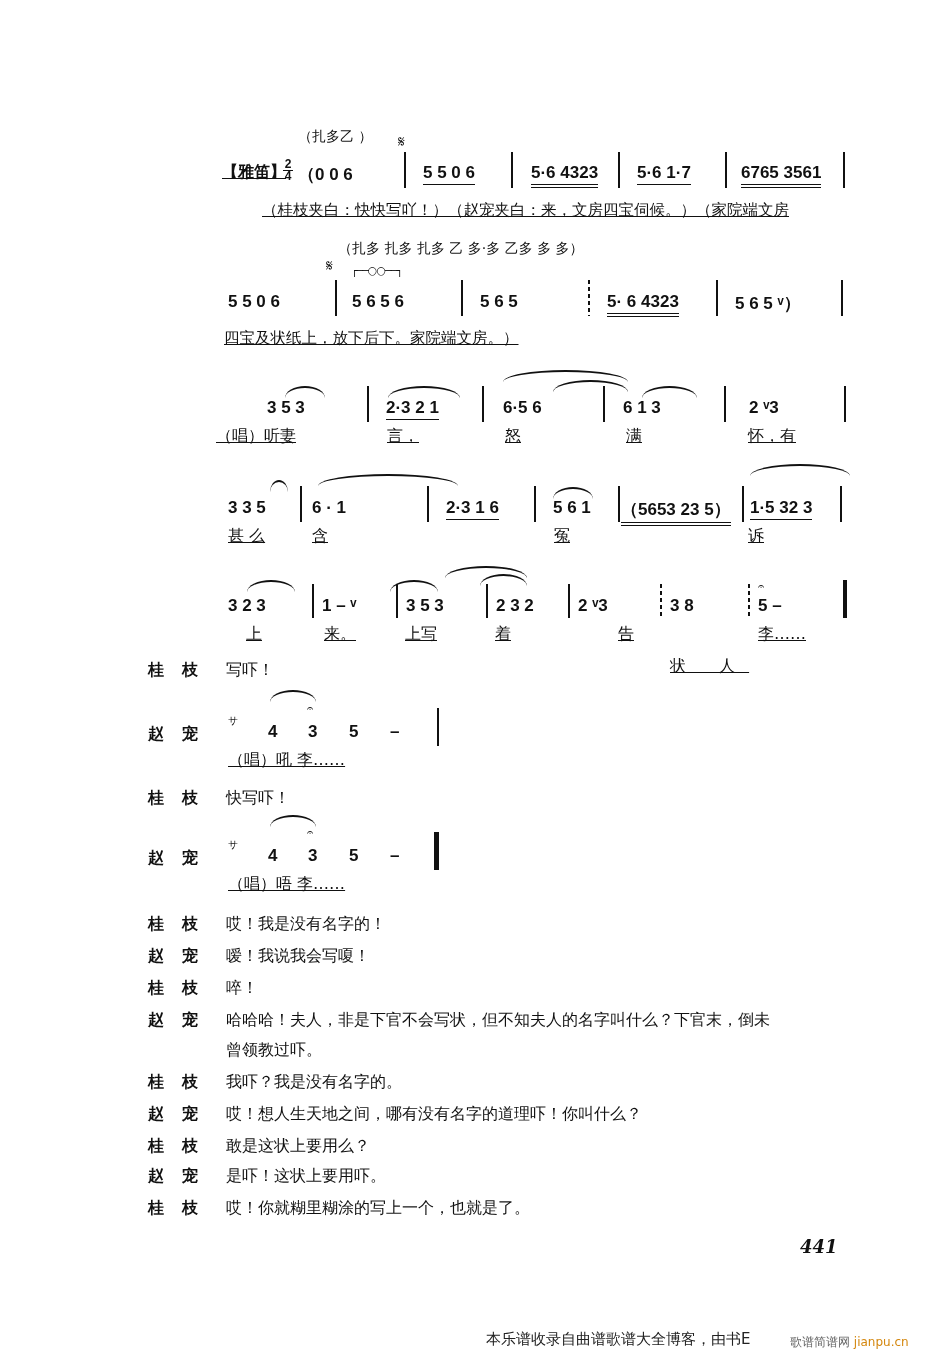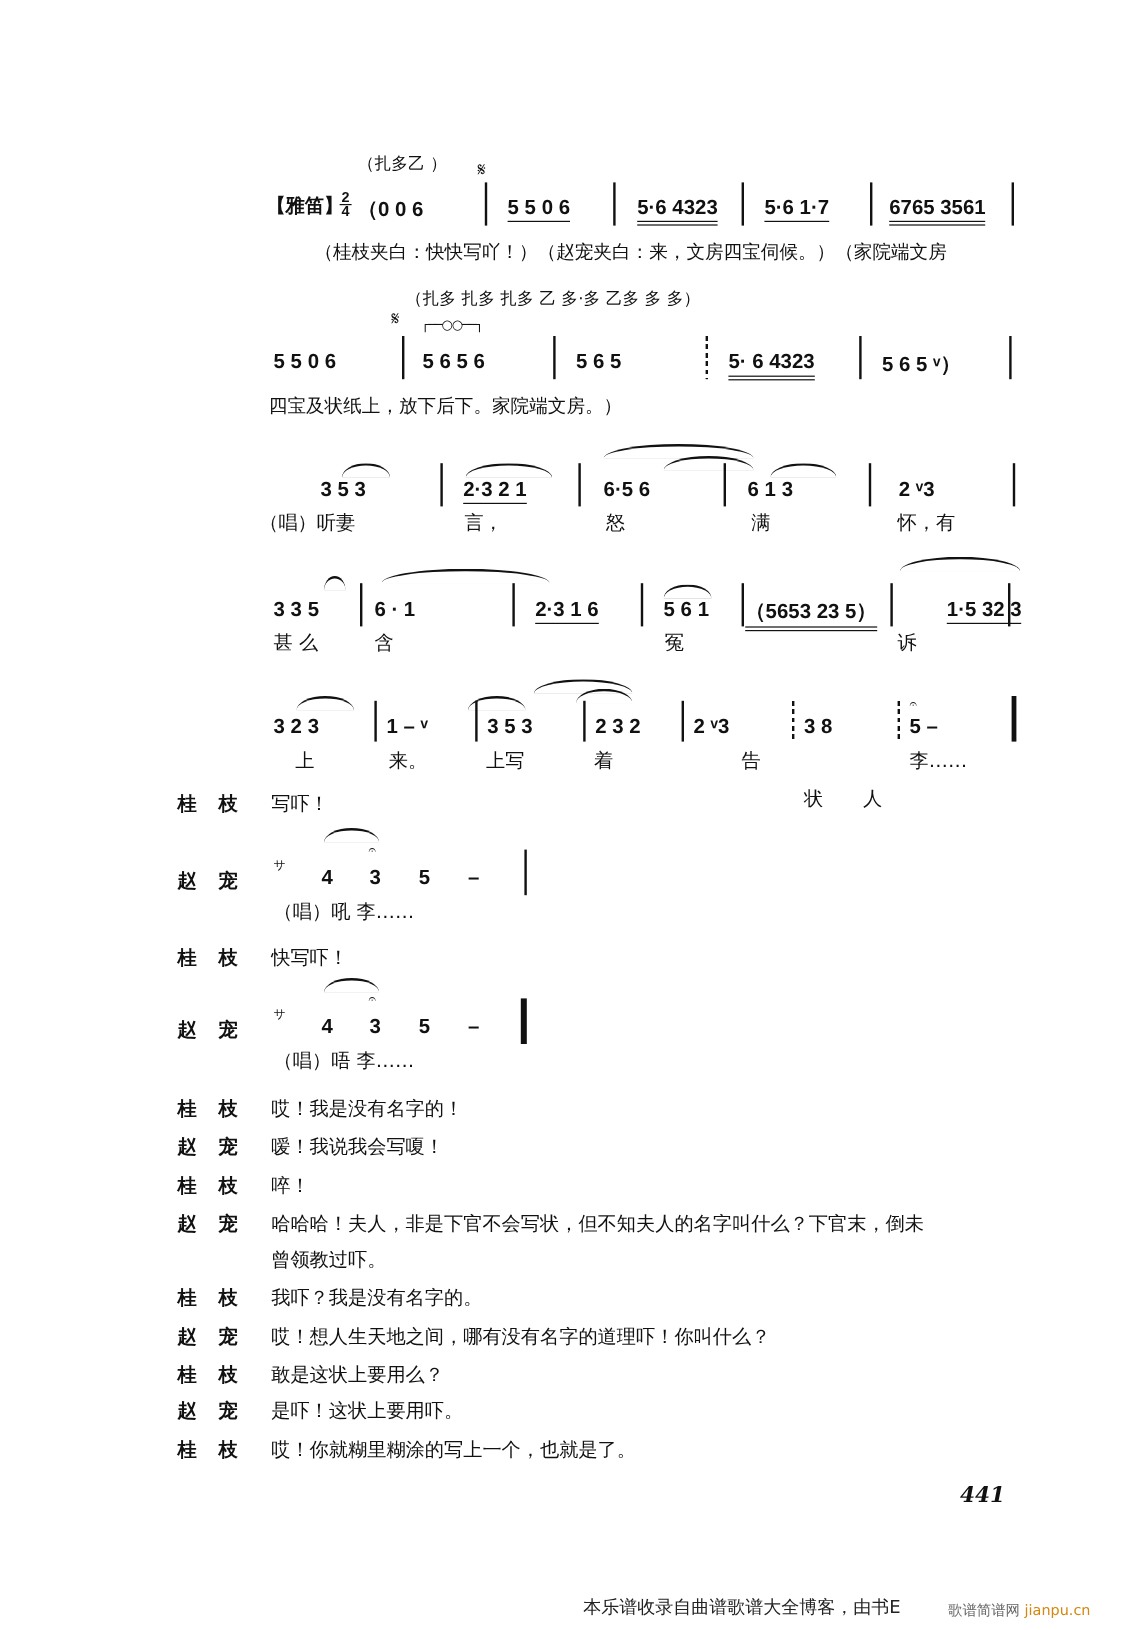--- a/index.html
+++ b/index.html
@@ -1,20 +1,20 @@
 <!DOCTYPE html>
 <html><head>
 <meta charset="utf-8">
 <style>
   html, body { margin: 0; padding: 0; background: #ffffff; }
   body { width: 940px; height: 1358px; position: relative; overflow: hidden;
          font-family: "DejaVu Sans", sans-serif; color: #111; }
   .abs { position: absolute; white-space: nowrap; }
   .num { font-family: "Liberation Sans", sans-serif; font-weight: bold; font-size: 17px; }
-  .ch  { font-family: "DejaVu Sans", sans-serif; font-size: 16px; }
+  .ch  { font-family: "DejaVu Sans", sans-serif; font-size: 16px; text-decoration: underline; }
   .cue { font-family: "DejaVu Sans", sans-serif; font-size: 14px; }
   .bar { position: absolute; width: 2px; background: #111; }
   .bar.dash { background: repeating-linear-gradient(#111 0 4px, transparent 4px 7px); width: 2px; }
   .u1 { border-bottom: 1.5px solid #111; padding-bottom: 1px; }
   .u2 { border-bottom: 4px double #111; padding-bottom: 1px; }
   .slur { position: absolute; border-top: 2px solid #111; border-radius: 50% 50% 0 0 / 100% 100% 0 0; height: 10px; }
   .speaker { position: absolute; font-family: "DejaVu Sans", sans-serif; font-weight: bold; font-size: 16px; letter-spacing: 18px; }
   .line { position: absolute; font-family: "DejaVu Serif", serif; font-size: 16px; }
   .page-num { position: absolute; font-family: "DejaVu Serif", serif; font-style: italic; font-weight: bold; font-size: 18px; }
   .footer-note { position: absolute; font-family: "DejaVu Sans", sans-serif; font-size: 15px; color: #222; }
@@ -96,21 +96,21 @@
 <div class="abs num" style="left:228px;top:498px;">3  3 5</div>
 <div class="bar" style="left:300px;top:486px;height:36px;"></div>
 <div class="abs num" style="left:312px;top:498px;">6 ·  1</div>
 <div class="bar" style="left:427px;top:486px;height:36px;"></div>
 <div class="abs num u1" style="left:446px;top:498px;">2·3 1 6</div>
 <div class="bar" style="left:534px;top:486px;height:36px;"></div>
 <div class="abs num" style="left:553px;top:498px;">5 6 1</div>
 <div class="bar" style="left:618px;top:486px;height:36px;"></div>
 <div class="abs num u2" style="left:621px;top:498px;">（5653 23 5）</div>
 <div class="bar" style="left:742px;top:486px;height:36px;"></div>
-<div class="abs num u1" style="left:750px;top:498px;margin-left:39px;">1·5  32 3</div>
+<div class="abs num u1" style="left:750px;top:498px;">1·5  32 3</div>
 <div class="bar" style="left:840px;top:486px;height:36px;"></div>
 
 <div class="abs ch" style="left:228px;top:526px;">甚 么</div>
 <div class="abs ch" style="left:312px;top:526px;">含</div>
 <div class="abs ch" style="left:554px;top:526px;">冤</div>
 <div class="abs ch" style="left:748px;top:526px;">诉</div>
 
 <div class="slur" style="left:247px;top:580px;width:48px;"></div>
 <div class="slur" style="left:390px;top:580px;width:48px;"></div>
 <div class="slur" style="left:445px;top:566px;width:82px;"></div>

